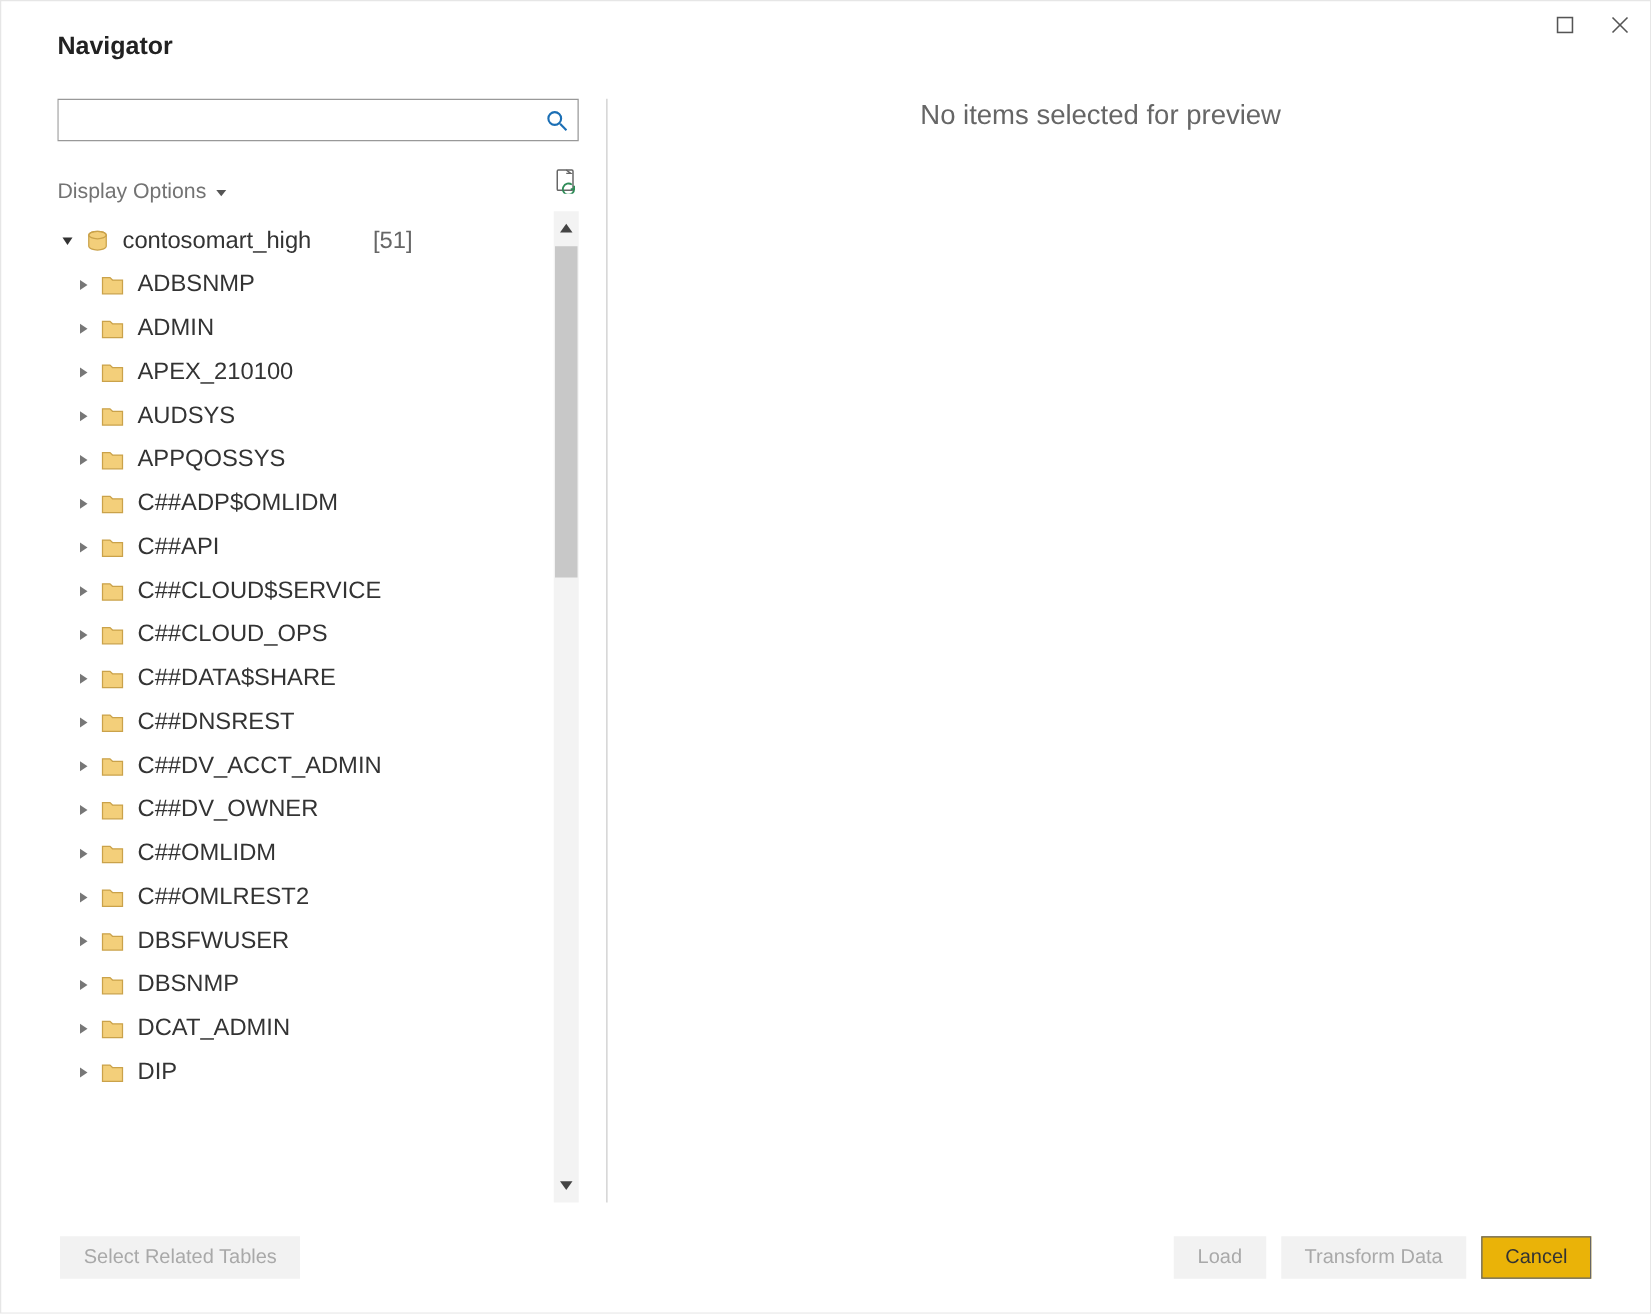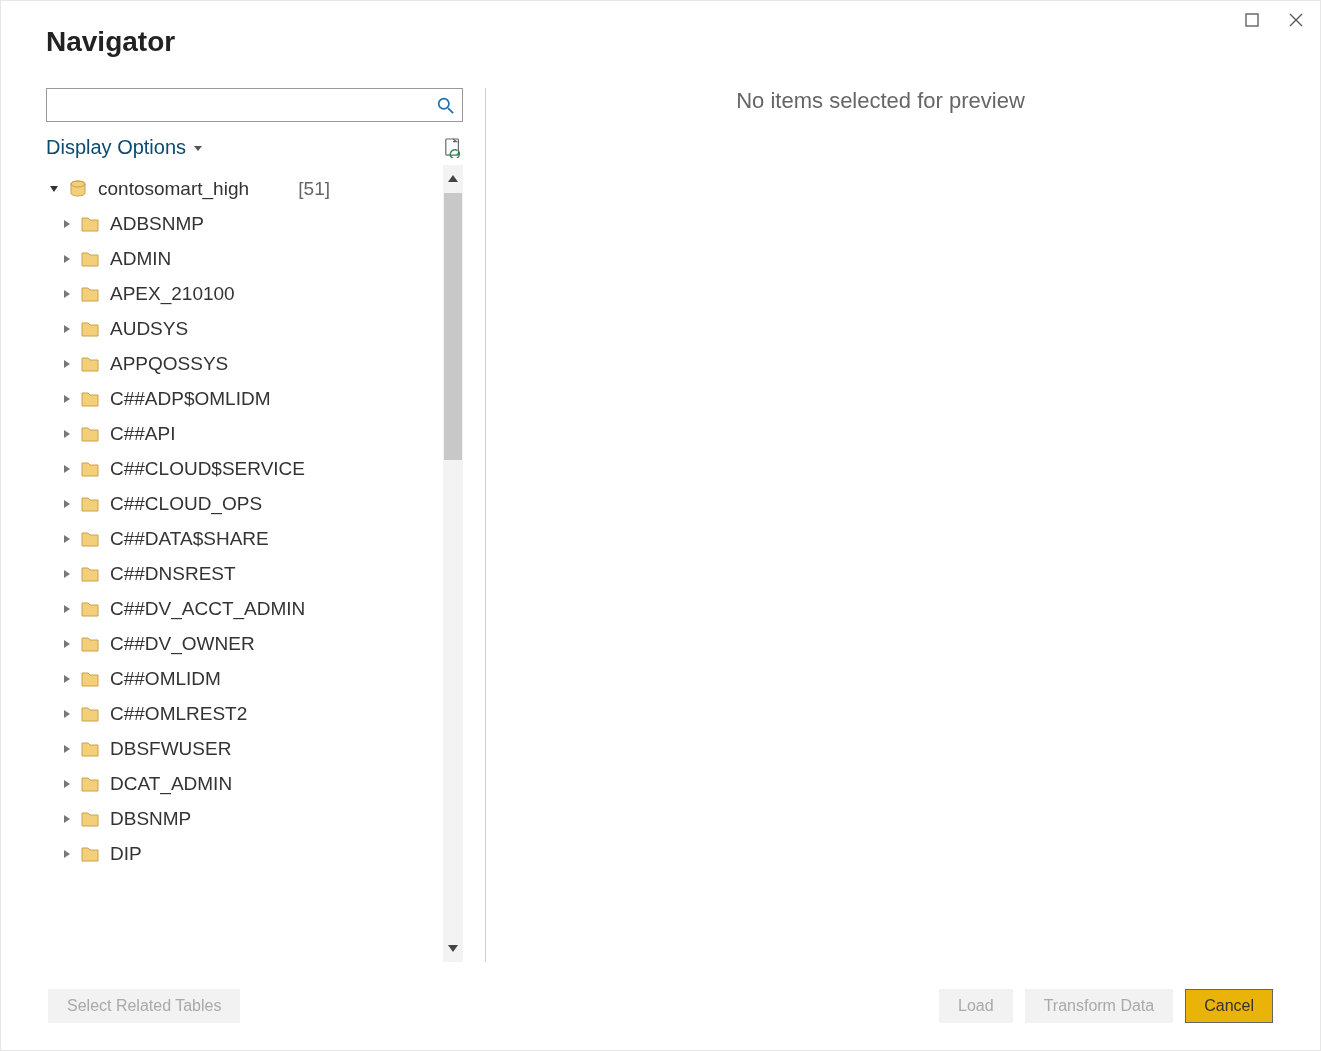--- a/index.html
+++ b/index.html
@@ -6,34 +6,34 @@
   html, body { width: 100%; height: 100%; font-family: "Segoe UI", Arial, sans-serif; background: #fff; color: #333; }
   .window {
     width: 1321px; height: 1051px; position: relative; background: #fff;
     border: 1px solid #e6e6e6;
   }
   .titlebar-controls { position: absolute; top: 10px; right: 15px; display: flex; gap: 26px; }
   .titlebar-controls span { width: 18px; height: 18px; display: inline-flex; align-items: center; justify-content: center; color: #555; cursor: pointer; }
   .titlebar-controls svg { width: 14px; height: 14px; stroke: #555; stroke-width: 1.3; fill: none; }
 
   .content { position: absolute; left: 45px; top: 25px; right: 45px; bottom: 0; display: flex; flex-direction: column; }
-  .title { font-size: 28px; font-weight: 600; color: #222; margin-bottom: 30px; }
+  .title { font-size: 20px; font-weight: 600; color: #222; margin-bottom: 30px; }
 
   .body { flex: 1 1 auto; display: flex; min-height: 0; }
   .left-pane { width: 440px; display: flex; flex-direction: column; border-right: 1px solid #ccc; padding-right: 22px; }
   .right-pane { flex: 1; display: flex; justify-content: center; }
   .preview-msg { font-size: 22px; color: #666; }
 
   .search-wrap { position: relative; border: 1px solid #999; height: 34px; display: flex; align-items: center; }
   .search-input { flex: 1; border: none; outline: none; font-size: 15px; padding: 0 10px; height: 100%; }
   .search-icon-box { width: 34px; height: 100%; display: flex; align-items: center; justify-content: center; border-left: 0; }
   .search-icon-box svg { width: 17px; height: 17px; stroke: #1b6fb5; stroke-width: 2; fill: none; }
 
   .options-row { display: flex; align-items: center; justify-content: space-between; margin-top: 14px; margin-bottom: 6px; }
-  .display-options { font-size: 20px; color: #0c4a6e; display: inline-flex; align-items: center; gap: 8px; cursor: pointer; }
+  .display-options { font-size: 17px; color: #737373; display: inline-flex; align-items: center; gap: 8px; cursor: pointer; margin-top: 16px; }
   .display-options .caret { width: 0; height: 0; border-left: 4px solid transparent; border-right: 4px solid transparent; border-top: 5px solid #555; margin-top: 2px; }
   .refresh-icon { width: 20px; height: 20px; cursor: pointer; display:inline-flex; align-items:center; justify-content:center;}
   .refresh-icon svg { width: 18px; height: 20px; }
 
   .tree-wrap { flex: 1; position: relative; min-height: 0; }
   .tree-scroll { position: absolute; left: 0; top: 0; bottom: 0; right: 20px; overflow: hidden; }
   .tree { padding-top: 6px; padding-left: 0; }
   .tree-root, .tree-item { display: flex; align-items: center; height: 35px; font-size: 19px; color: #333; cursor: pointer; white-space: nowrap; }
   .tree-root .toggle-tri { width: 0; height: 0; border-left: 4px solid transparent; border-right: 4px solid transparent; border-top: 6px solid #333; margin-right: 10px; margin-left: 4px; }
   .tree-item { padding-left: 18px; }
@@ -266,30 +266,30 @@
                   </span>
                   <span>DBSFWUSER</span>
                 </div>
                 <div class="tree-item">
                   <span class="toggle-tri"></span>
                   <span class="folder-icon">
                     <svg viewBox="0 0 20 18">
                       <path d="M2 3 h6 l2 2 h8 v11 h-16 z" fill="#f3cf7a" stroke="#caa24a"></path>
                     </svg>
                   </span>
+                  <span>DBSNMP</span>
+                </div>
+                <div class="tree-item">
+                  <span class="toggle-tri"></span>
+                  <span class="folder-icon">
+                    <svg viewBox="0 0 20 18">
+                      <path d="M2 3 h6 l2 2 h8 v11 h-16 z" fill="#f3cf7a" stroke="#caa24a"></path>
+                    </svg>
+                  </span>
                   <span>DCAT_ADMIN</span>
-                </div>
-                <div class="tree-item">
-                  <span class="toggle-tri"></span>
-                  <span class="folder-icon">
-                    <svg viewBox="0 0 20 18">
-                      <path d="M2 3 h6 l2 2 h8 v11 h-16 z" fill="#f3cf7a" stroke="#caa24a"></path>
-                    </svg>
-                  </span>
-                  <span>DBSNMP</span>
                 </div>
                 <div class="tree-item">
                   <span class="toggle-tri"></span>
                   <span class="folder-icon">
                     <svg viewBox="0 0 20 18">
                       <path d="M2 3 h6 l2 2 h8 v11 h-16 z" fill="#f3cf7a" stroke="#caa24a"></path>
                     </svg>
                   </span>
                   <span>DIP</span>
                 </div>

